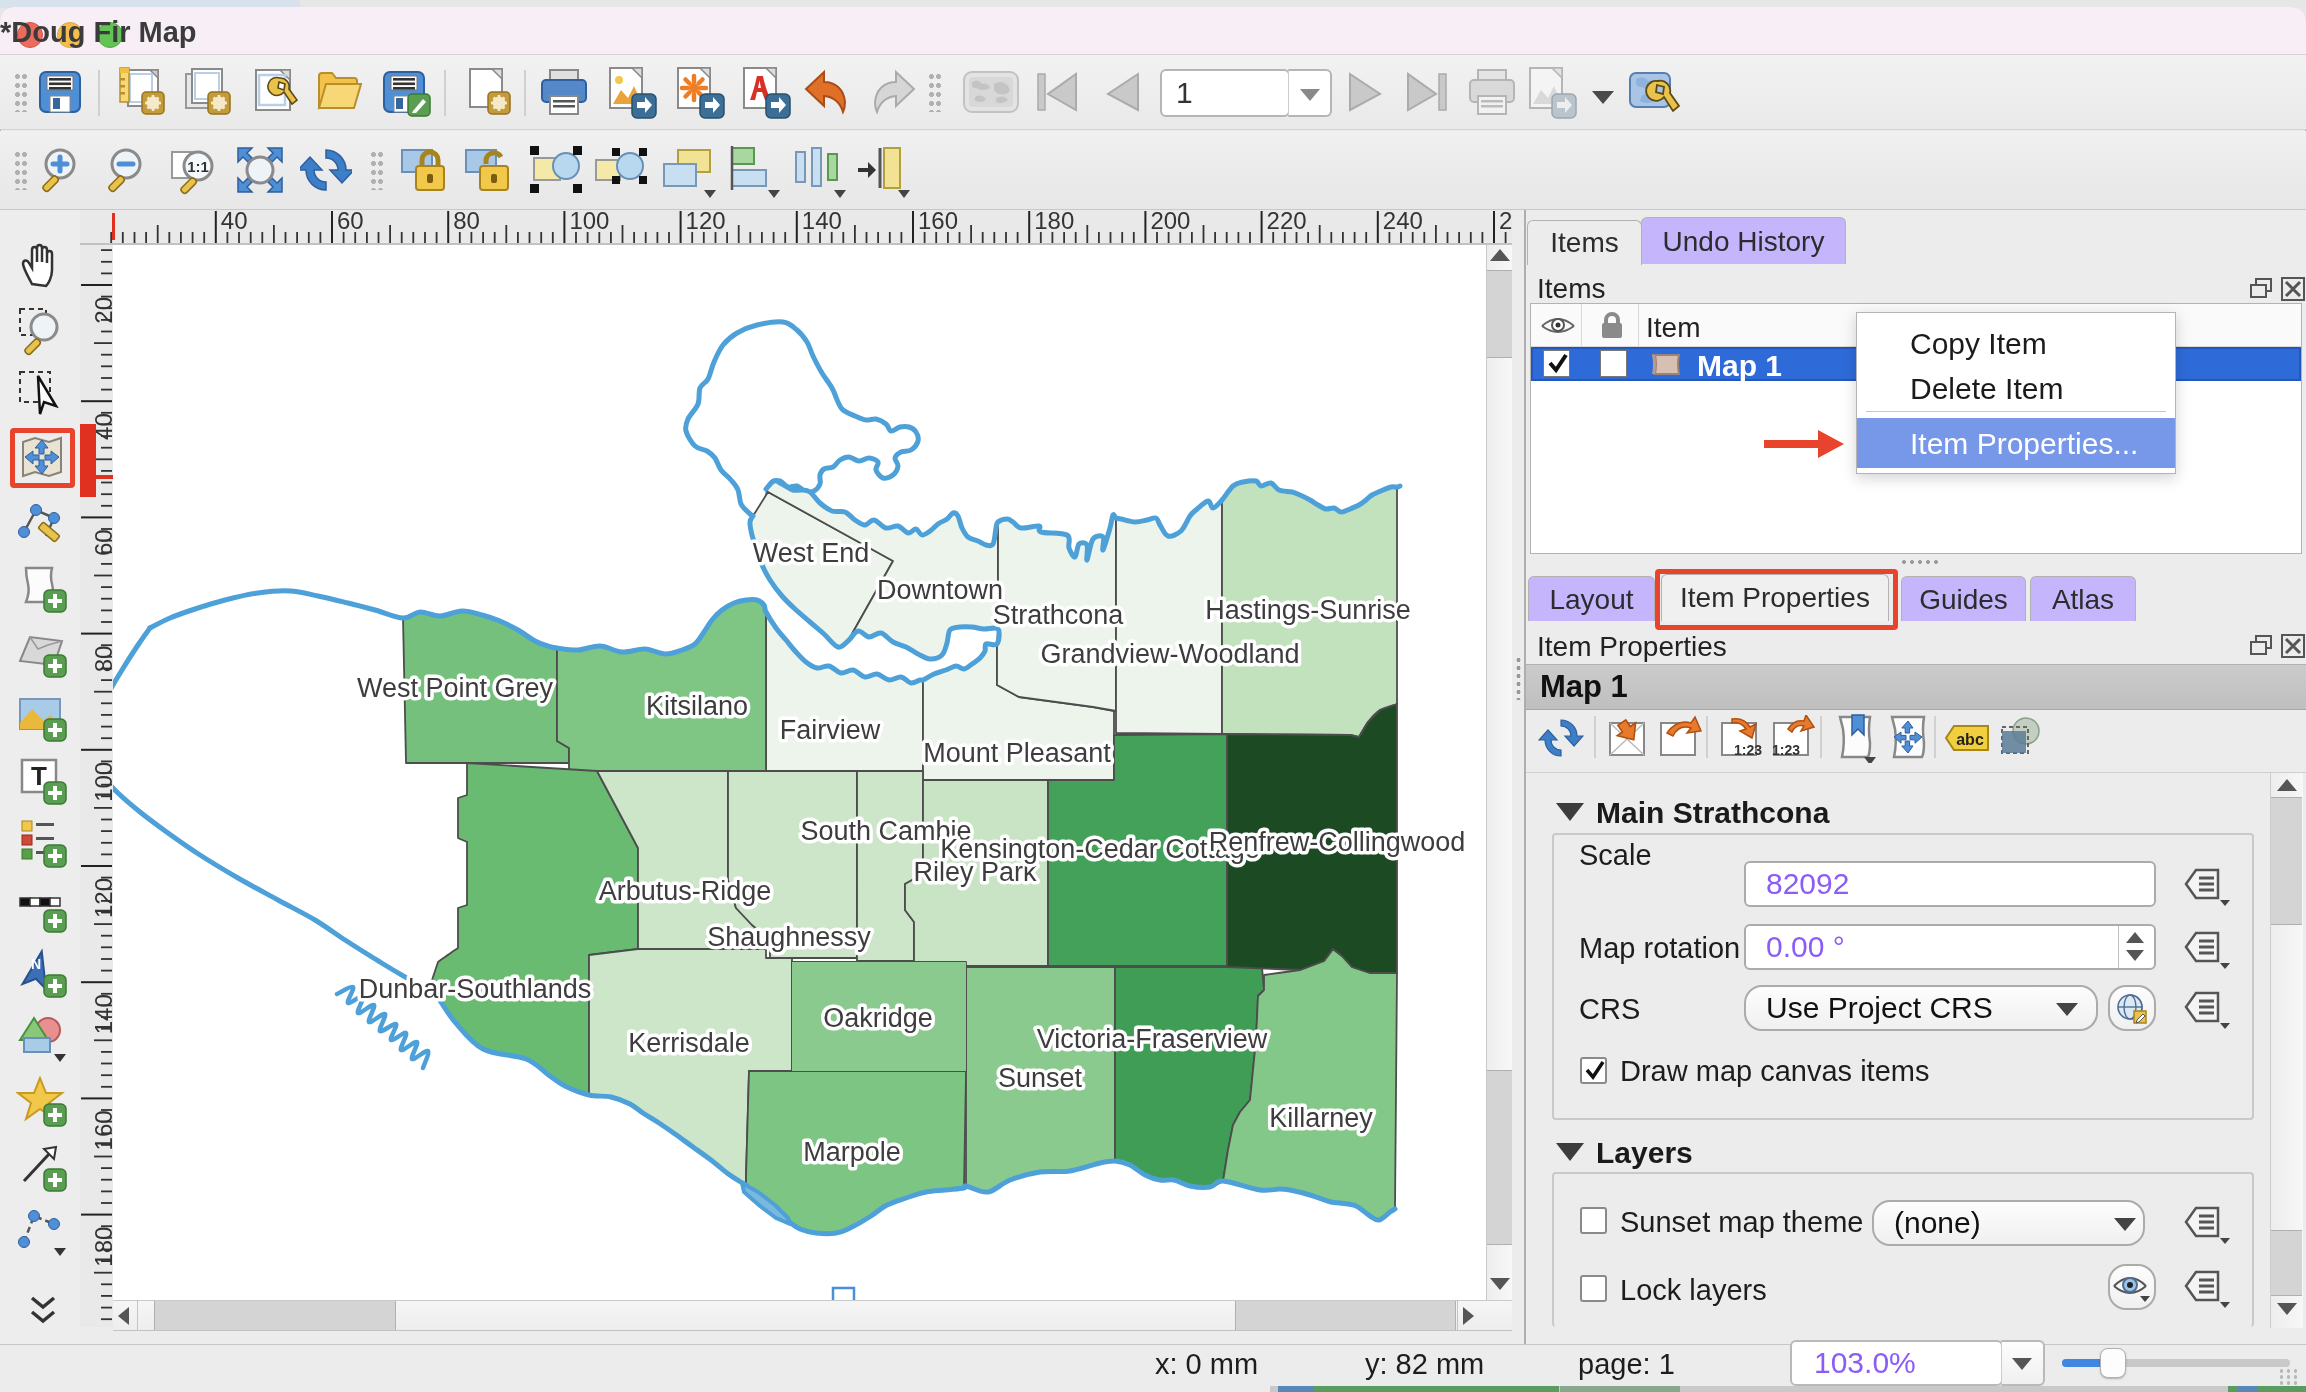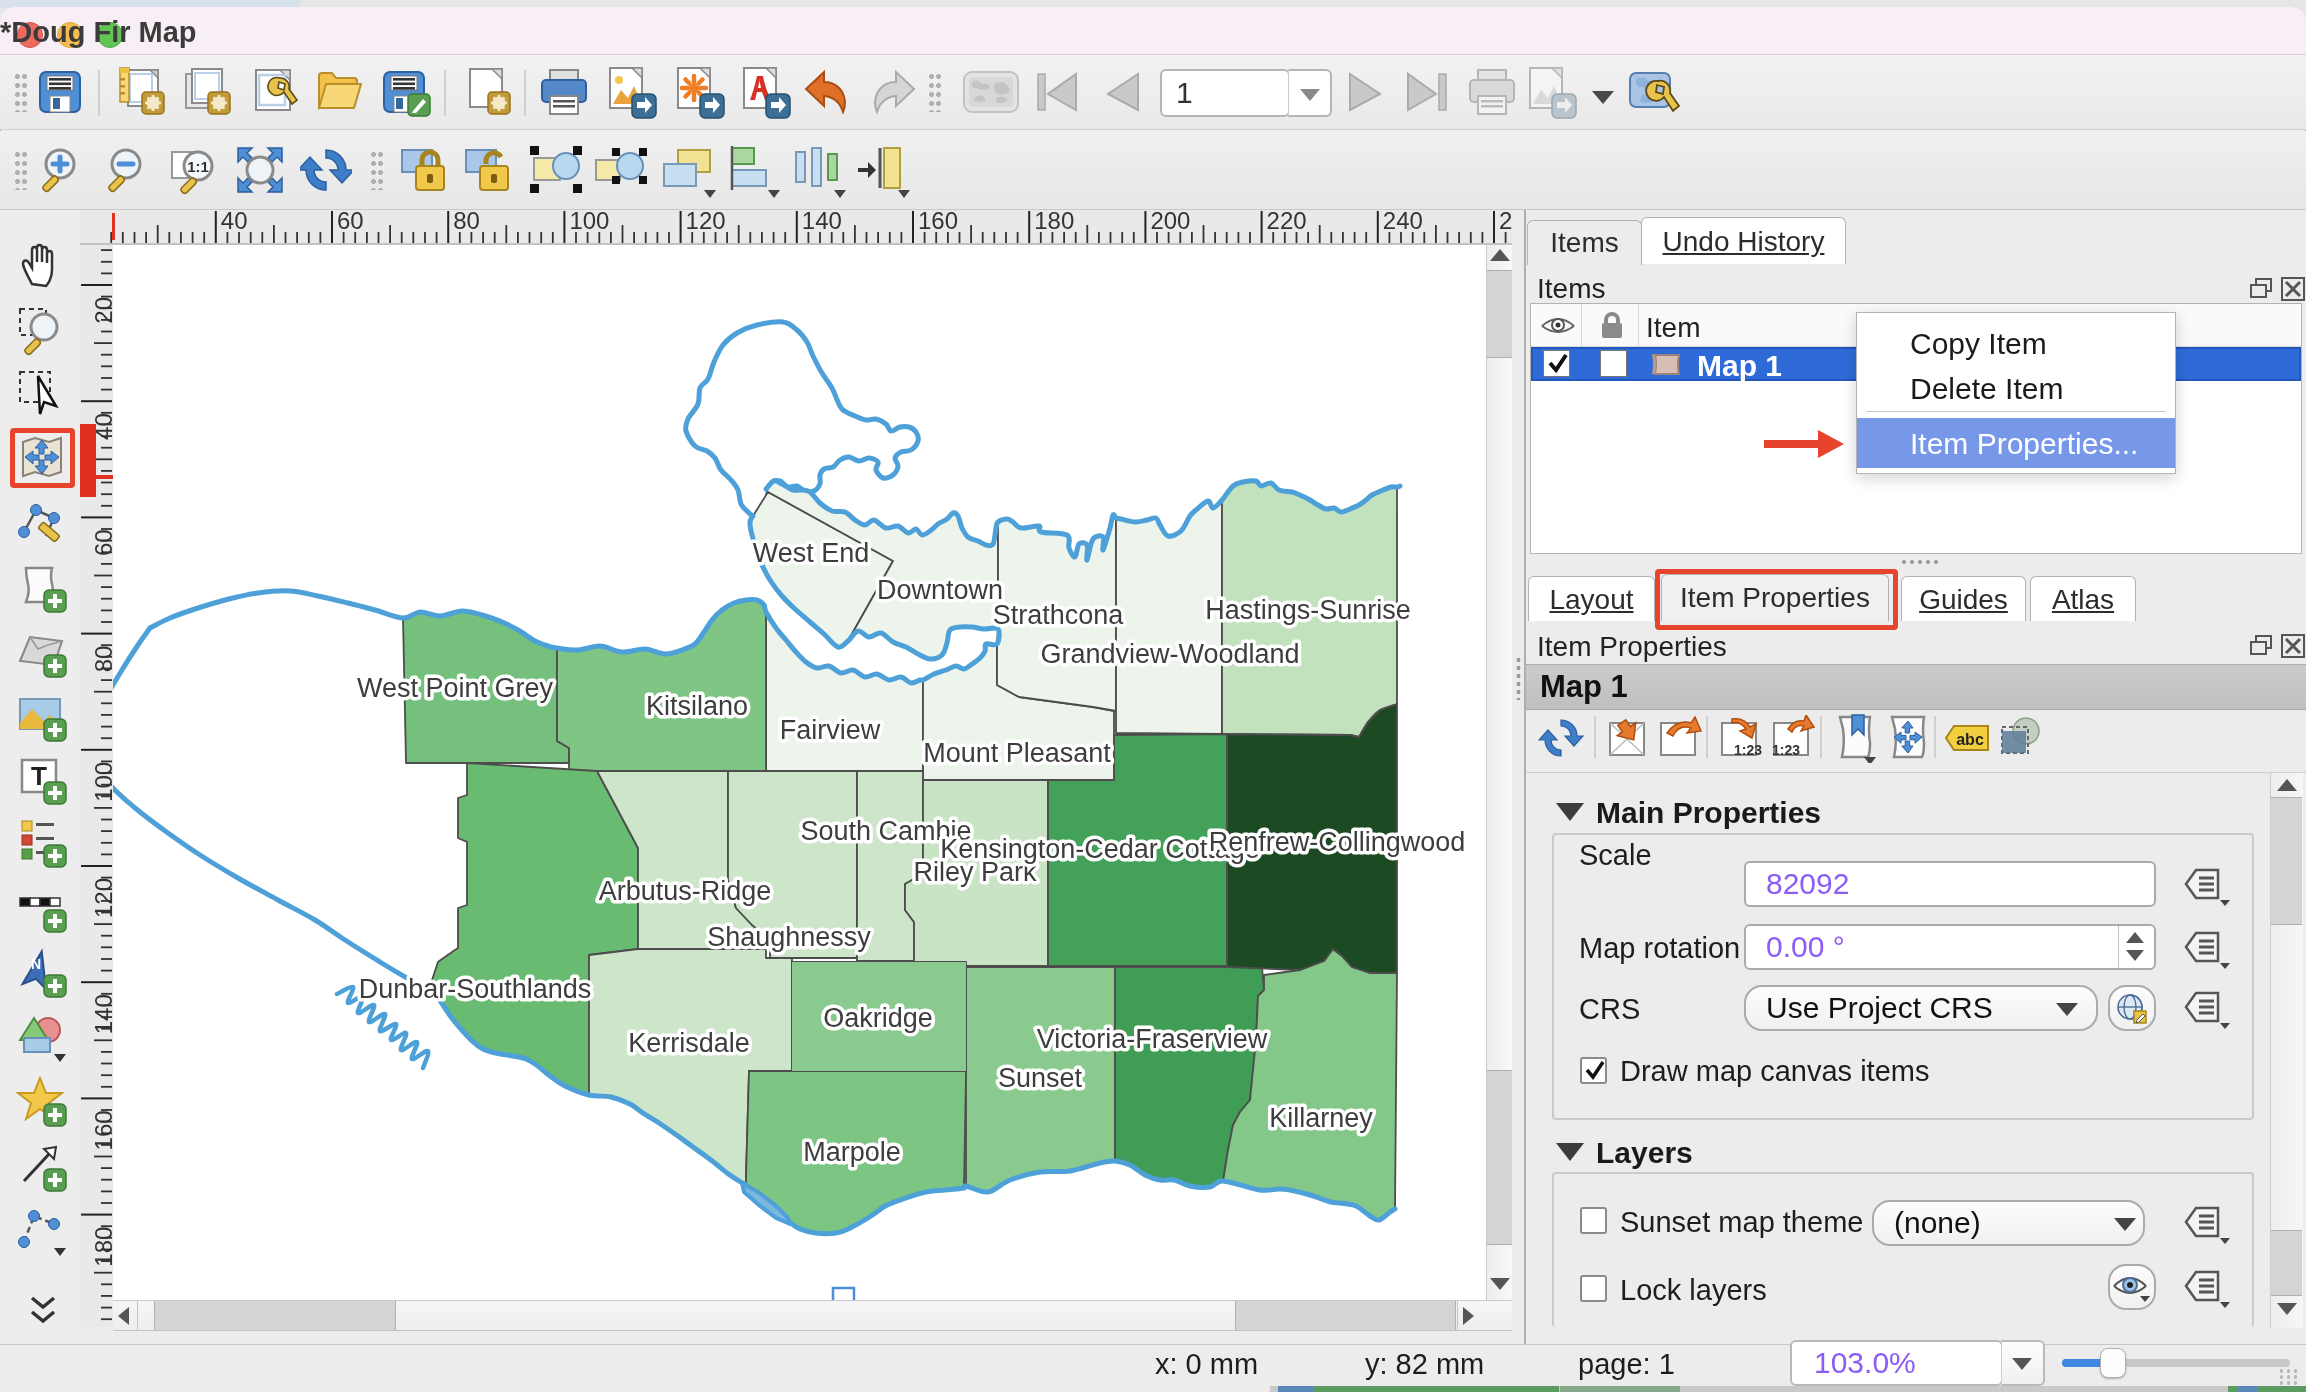--- a/index.html
+++ b/index.html
@@ -18,21 +18,21 @@
 .sep { position:absolute; width:2px; height:46px; background:#d0d0d0; }
 .ico { position:absolute; }
 .toolcol { position:absolute; left:0; top:210px; width:80px; height:1134px; background:#ededed; }
 .redbox { position:absolute; border:5px solid #e8432c; border-radius:4px; }
 .panel { position:absolute; left:1526px; top:210px; width:780px; height:1134px; background:#ececec; }
 .pdivider { position:absolute; left:1524px; top:210px; width:2px; height:1134px; background:#aeaeae; }
 .statusbar { position:absolute; left:0; top:1344px; width:2306px; height:48px; background:#ececec; border-top:1px solid #c6c6c6; }
 .sbtext { position:absolute; font-size:29px; color:#1d1d1d; }
 .tab { position:absolute; border:1px solid #b2b2b2; border-bottom:none; border-radius:6px 6px 0 0; font-size:28px; color:#2c2c2c; text-align:center; }
 .tabsel { background:#ececec; z-index:3; }
-.tabuns { background:#ffffff;text-decoration:underline; }
+.tabuns { background:#c4b5fd; }
 .ptitle { position:absolute; font-size:28px; color:#222; }
 .inbox { position:absolute; background:#fff; border:2px solid #ababab; border-radius:6px; font-size:30px; color:#8b5cf6; }
 .combo { position:absolute; background:linear-gradient(#fdfdfd,#f0f0f0); border:2px solid #ababab; border-radius:18px; font-size:30px; color:#111; }
 .cb { position:absolute; width:27px; height:27px; background:#fff; border:2px solid #8a8a8a; border-radius:3px; }
 .lbl { position:absolute; font-size:29px; color:#1d1d1d; }
 .gbox { position:absolute; border:2px solid #c9c9c9; border-radius:4px; }
 .secthead { position:absolute; font-size:30px; font-weight:bold; color:#1a1a1a; }
 .tri-d { position:absolute; width:0; height:0; border-left:14px solid transparent; border-right:14px solid transparent; border-top:18px solid #3c3c3c; }
 .ddbtn { position:absolute; width:50px; height:42px; }
 </style>
@@ -898,21 +898,21 @@
 </svg>
 
 <div class="abs" style="left:1526px; top:772px; width:780px; height:556px; border-top:1px solid #cfcfcf;"></div>
 <div class="abs" style="left:2270px; top:773px; width:33px; height:555px; background:linear-gradient(90deg,#ededed,#f7f7f7); border-left:1px solid #cdcdcd;"></div>
 <div class="abs" style="left:2277px; top:779px; width:0; height:0; border-left:10px solid transparent; border-right:10px solid transparent; border-bottom:12px solid #555;"></div>
 <div class="abs" style="left:2271px; top:797px; width:31px; height:128px; background:#d4d4d4; border-top:1px solid #b0b0b0; border-bottom:1px solid #b0b0b0;"></div>
 <div class="abs" style="left:2271px; top:1230px; width:31px; height:66px; background:#d4d4d4; border-top:1px solid #b0b0b0; border-bottom:1px solid #b0b0b0;"></div>
 <div class="abs" style="left:2277px; top:1303px; width:0; height:0; border-left:10px solid transparent; border-right:10px solid transparent; border-top:12px solid #555;"></div>
 
 <div class="tri-d" style="left:1556px; top:803px;"></div>
-<div class="secthead" style="left:1596px; top:796px;">Main Properties</div>
+<div class="secthead" style="left:1596px; top:796px;">Main Strathcona</div>
 <div class="gbox" style="left:1552px; top:833px; width:702px; height:287px;"></div>
 <div class="lbl" style="left:1579px; top:839px;text-align:center;">Scale</div>
 <div class="inbox" style="left:1744px; top:861px; width:412px; height:46px; line-height:42px; padding-left:20px;">82092</div>
 <svg class="ddbtn" style="left:2182px; top:866px;" width="50" height="42" viewBox="0 0 50 42">
  <path d="M14,4 L36,4 L36,32 L14,32 L4,18 Z" fill="#f4f4f4" stroke="#555" stroke-width="2.5"></path>
  <line x1="17" y1="12" x2="32" y2="12" stroke="#555" stroke-width="3"></line>
  <line x1="17" y1="18" x2="32" y2="18" stroke="#555" stroke-width="3"></line>
  <line x1="17" y1="24" x2="32" y2="24" stroke="#555" stroke-width="3"></line>
  <path d="M38,34 h10 l-5,6 z" fill="#444"></path>
 </svg>

